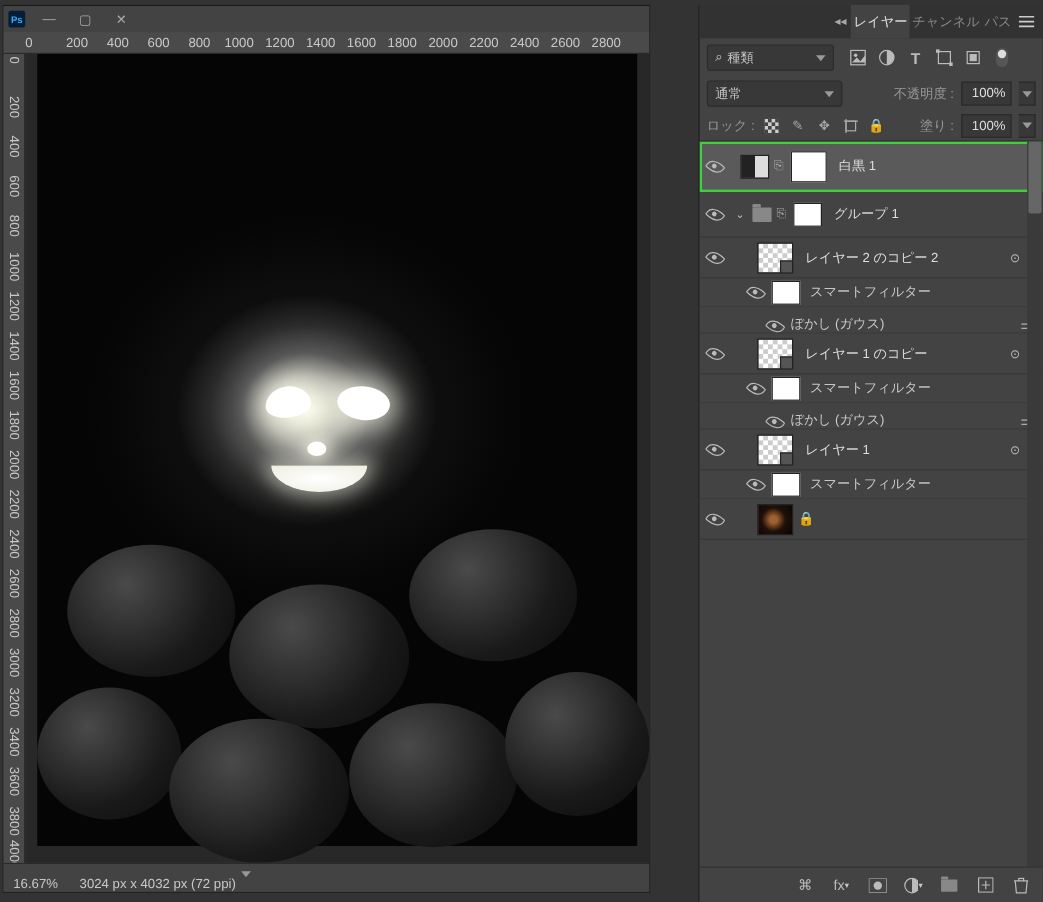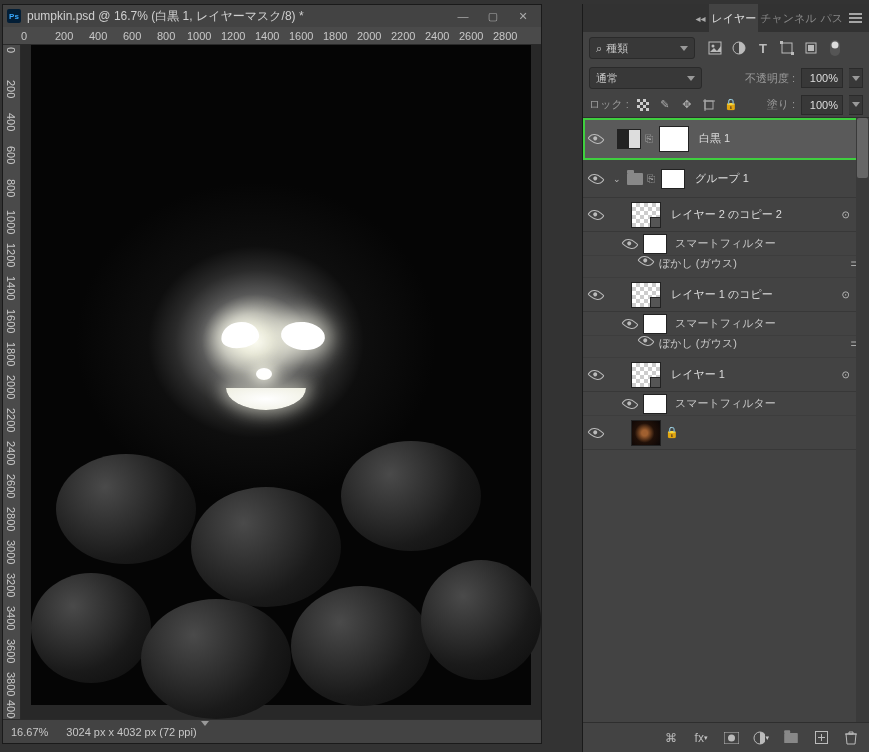--- a/index.html
+++ b/index.html
@@ -15,21 +15,21 @@
 .doc-body{flex:1;display:flex;position:relative}
 .ruler-v{width:18px;background:#4a4a4a;display:flex;flex-direction:column;overflow:hidden;border-right:1px solid #2a2a2a;font-size:8px;color:#888;position:relative}
 .ruler-v span{position:absolute;left:2px;writing-mode:vertical-lr}
 .canvas{flex:1;background:#282828;display:flex;align-items:flex-start;justify-content:center;overflow:hidden;position:relative;padding-top:0}
 .image{width:500px;height:660px;margin-top:0;background:radial-gradient(ellipse 180px 160px at 45% 45%,#f8f8f0 0%,#e0e0d0 8%,#b0b0a8 18%,#585858 30%,#2a2a2a 45%,#0e0e0e 60%,#050505 100%);position:relative}
 .eye1{position:absolute;left:38%;top:42%;width:38px;height:26px;background:#fff;border-radius:50% 50% 50% 50%/60% 60% 40% 40%;transform:rotate(-8deg);box-shadow:0 0 20px 6px rgba(255,255,240,.7)}
 .eye2{position:absolute;left:50%;top:42%;width:44px;height:28px;background:#fff;border-radius:50%;transform:rotate(6deg);box-shadow:0 0 22px 7px rgba(255,255,240,.7)}
 .nose{position:absolute;left:45%;top:49%;width:16px;height:12px;background:#fff;border-radius:50%;box-shadow:0 0 12px 4px rgba(255,255,240,.6)}
 .mouth{position:absolute;left:39%;top:52%;width:80px;height:22px;background:radial-gradient(#fff,#eeeee0);border-radius:0 0 40px 40px/0 0 22px 22px;box-shadow:0 0 16px 5px rgba(255,255,240,.5)}
 .pk{position:absolute;border-radius:50%;background:radial-gradient(circle at 35% 30%,#4a4a4a,#1a1a1a 60%,#0a0a0a)}
-.statusbar{height:24px;background:#434343;display:flex;align-items:center;padding:0 8px;gap:18px;border-top:1px solid #2a2a2a;font-size:11px;color:#ccc}
+.statusbar{height:24px;background:#434343;display:flex;align-items:flex-end;padding:0 8px;gap:18px;border-top:1px solid #2a2a2a;font-size:11px;color:#ccc}
 .zoom{display:flex;align-items:center}
 .tri{width:0;height:0;border-left:4px solid transparent;border-right:4px solid transparent;border-top:5px solid #999;margin-left:4px}
 
 .gap{flex:1;background:#333}
 
 .panel{width:287px;background:#434343;display:flex;flex-direction:column;border-left:1px solid #1a1a1a;margin-top:4px}
 .panel-tabs{height:28px;background:#323232;display:flex;align-items:stretch;padding-right:4px}
 .ptab{padding:0 2px;display:flex;align-items:center;font-size:11px;color:#888}
 .ptab.active{background:#434343;color:#e0e0e0}
 .collapse{width:18px;display:flex;align-items:center;justify-content:center;color:#aaa;font-size:10px;margin-left:auto}
@@ -73,35 +73,34 @@
 .thumb.adj{background:linear-gradient(90deg,#222 50%,#ddd 50%)}
 .thumb.dark{background:radial-gradient(circle at 45% 50%,#a06030 15%,#201008 50%,#0a0505)}
 .thumb.so{position:relative}
 .thumb.so::after{content:'';position:absolute;bottom:-1px;right:-1px;width:9px;height:9px;background:#555;border:1px solid #222}
 .lname{flex:1;color:#ddd;font-size:11px;padding-left:6px}
 .fxbadge{color:#bbb;font-size:10px;margin-right:4px}
 .caret{color:#bbb;font-size:9px}
 .lock-badge{color:#aaa;font-size:11px}
 .fx-row{display:flex;align-items:center;min-height:24px;border-bottom:1px solid #3d3d3d;font-size:10px;color:#bbb}
 .fx-row .vis{width:26px}
-.fx-sub{display:flex;align-items:flex-start;min-height:22px;border-bottom:1px solid #3d3d3d;font-size:10px;color:#bbb}
+.fx-sub{display:flex;align-items:flex-end;min-height:22px;border-bottom:1px solid #3d3d3d;font-size:10px;color:#bbb}
 .sliders{margin-left:auto;color:#aaa;letter-spacing:1px}
 
 .panel-footer{height:30px;background:#434343;border-top:1px solid #2e2e2e;display:flex;align-items:center;justify-content:flex-end;gap:14px;padding:0 10px}
 .pf{width:16px;height:16px;display:flex;align-items:center;justify-content:center;color:#bbb;font-size:12px}
 .scrollbar{position:absolute;right:0;top:0;width:13px;height:100%;background:#3a3a3a}
 .sb-thumb{position:absolute;right:1px;top:0;width:11px;height:60px;background:#666;border-radius:2px}
 </style>
 </head>
 <body>
 
 <div class="doc-window">
   <div class="titlebar">
     <div class="ps-icon">Ps</div>
-    <div class="title-text">pumpkin.psd @ 16.7% (白黒 1, レイヤーマスク/8) *</div>
     <div class="win-btns">
       <div class="win-btn">—</div>
       <div class="win-btn">▢</div>
       <div class="win-btn">✕</div>
     </div>
   </div>
   <div class="ruler-h">
     <span style="left:18px">0</span>
     <span style="left:52px">200</span>
     <span style="left:86px">400</span>

